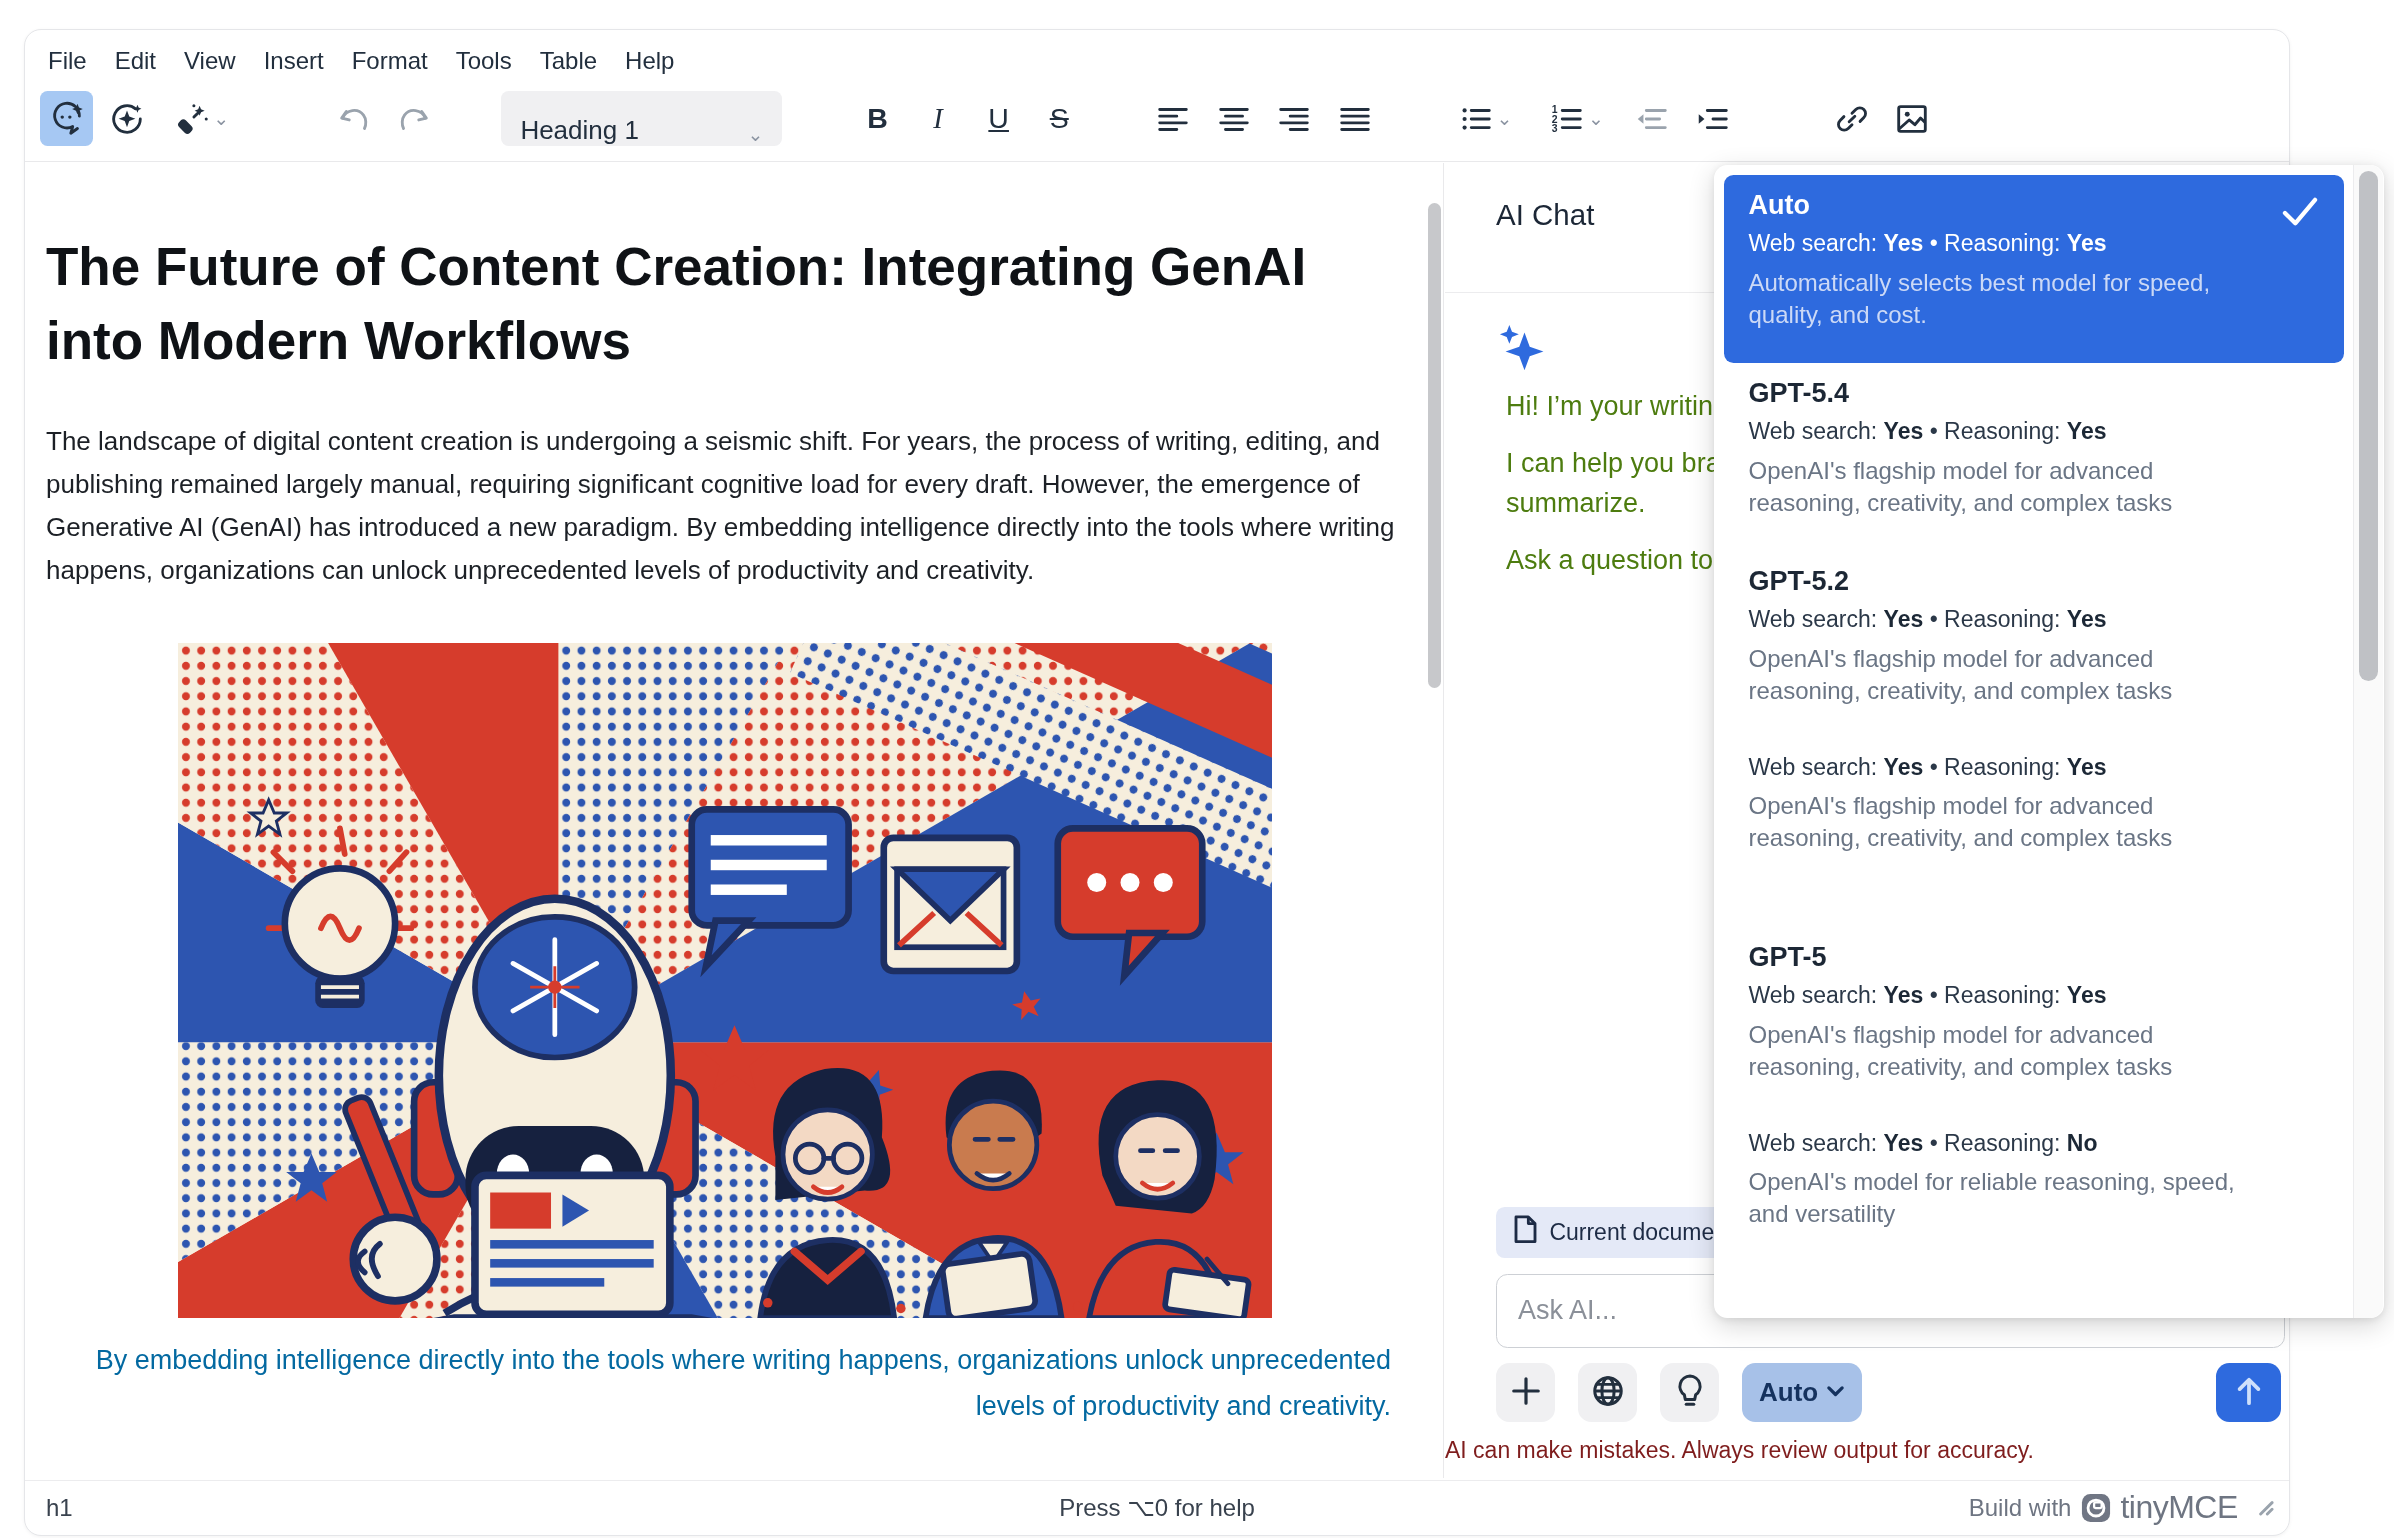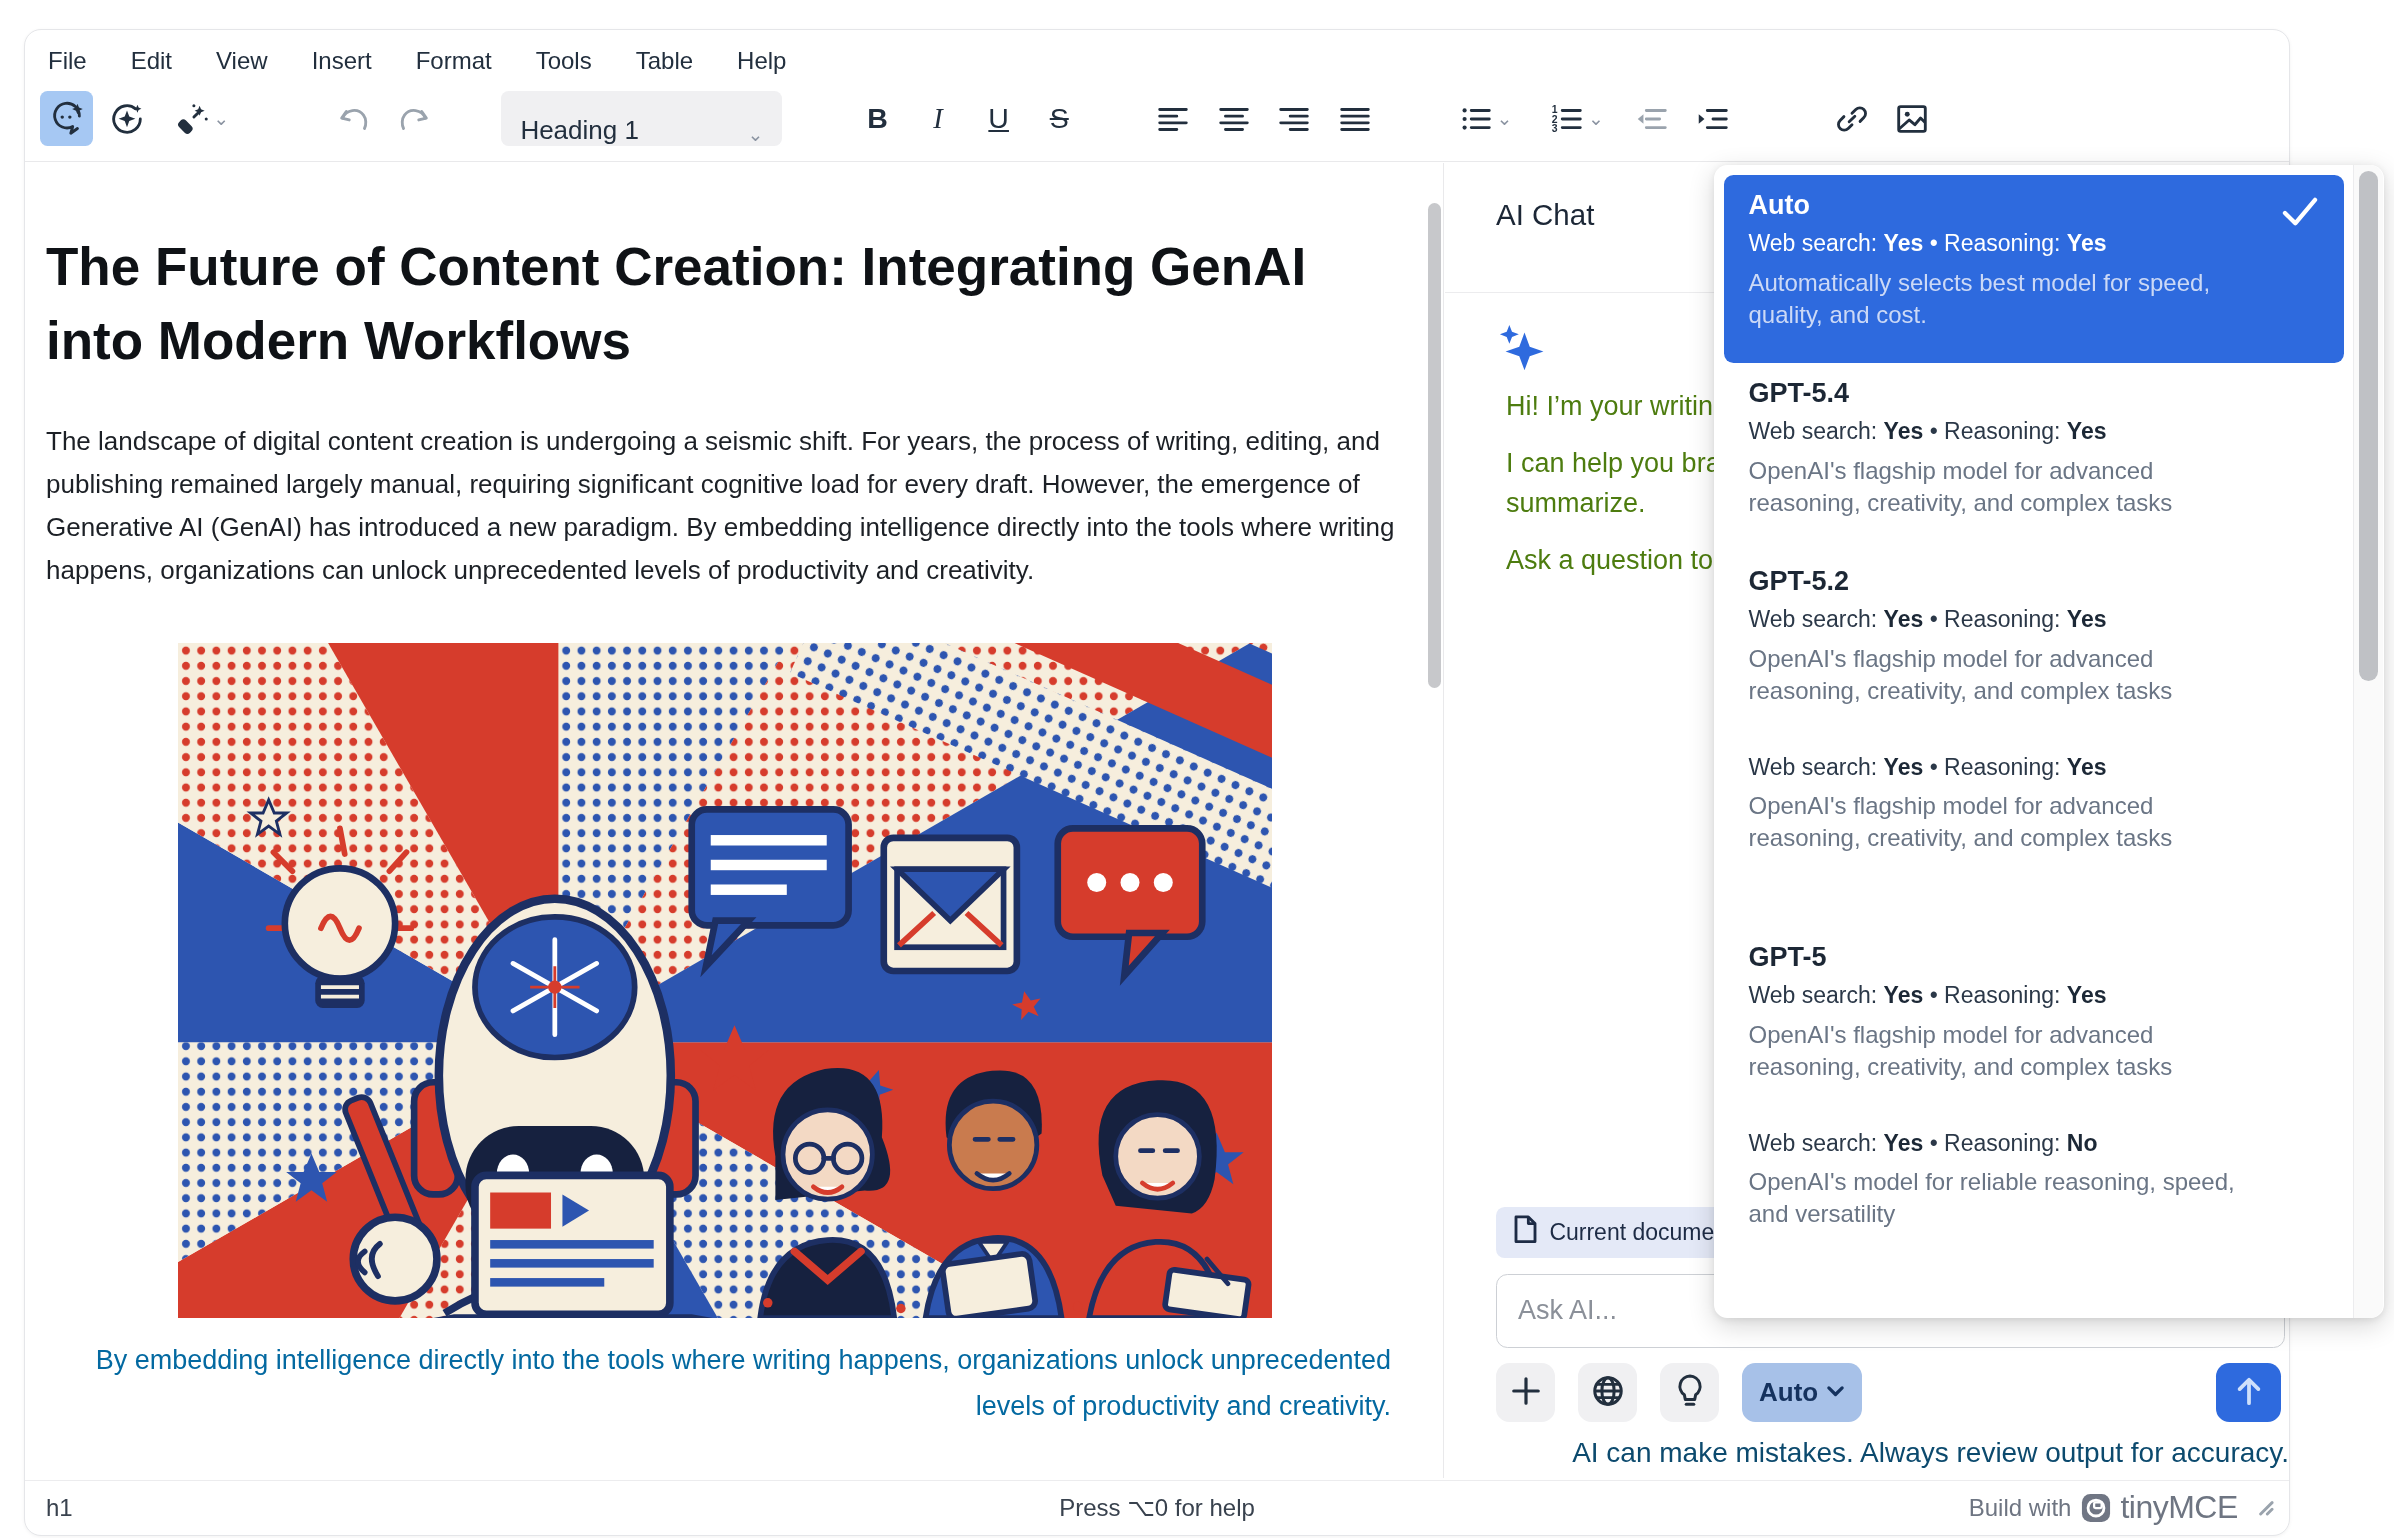--- a/index.html
+++ b/index.html
@@ -3,21 +3,21 @@
 <meta charset="utf-8">
 <style>
   html,body{margin:0;padding:0;background:#fff;}
   .screen{position:relative;width:2395px;height:1539px;background:#ffffff;
     font-family:"Liberation Sans","DejaVu Sans",sans-serif;color:#222f3e;overflow:hidden;}
   
   .win{position:absolute;left:24px;top:28.5px;width:2264px;height:1505px;background:#fff;
     border:1.9px solid #e5e6e9;border-radius:17px;box-shadow:0 1px 3.8px rgba(0,0,0,.05);overflow:hidden;}
   
   .menubar{position:absolute;left:0;top:9.5px;width:100%;height:44px;display:flex;align-items:center;
-    padding-left:23px;gap:44px;font-size:24px;color:#222f3e;}
+    padding-left:23px;gap:28px;font-size:24px;color:#222f3e;}
   .menu-item{cursor:default;}
   
   .toolbar{position:absolute;left:0;top:55px;height:68px;width:100%;display:flex;align-items:center;padding-left:15px;}
   .tbtn{height:55px;min-width:53px;border-radius:7.6px;display:flex;align-items:center;justify-content:center;flex:0 0 auto;}
   .tbtn svg{display:block;}
   .tbtn.sel{background:#a6c8f3;}
   .tglyph{font-size:28.5px;font-weight:bold;color:#222f3e;}
   .chev{font-size:19px;color:#8a93a1;margin-left:1.9px;}
   .headsel{height:55px;width:243px;background:#f0f0f2;border-radius:7.6px;display:flex;align-items:flex-end;
     padding:0 19px;font-size:26px;color:#222f3e;justify-content:space-between;margin:0 7.6px;}
@@ -44,21 +44,21 @@
     display:flex;align-items:center;gap:11.4px;padding:0 17px;font-size:23px;color:#1d2b45;}
   .ask-input{position:absolute;left:51px;top:1111px;width:789px;height:74px;border:1.9px solid #cdd0d5;border-radius:11.4px;
     box-sizing:border-box;font-size:27px;color:#24324a;padding:0 21px;font-family:inherit;background:#fff;outline:none;}
   .ask-input::placeholder{color:#8b9099;}
   .sqbtn{position:absolute;top:1200px;width:59px;height:59px;border-radius:13.3px;background:#f0f0f2;
     display:flex;align-items:center;justify-content:center;}
   .autochip{position:absolute;left:297px;top:1200px;height:59px;border-radius:13.3px;background:#a7c1e8;
     display:flex;align-items:center;gap:7.6px;padding:0 17px;font-size:26px;font-weight:bold;color:#15325e;}
   .sendbtn{position:absolute;left:771px;top:1200px;width:65px;height:59px;border-radius:13.3px;background:#2e6ade;
     display:flex;align-items:center;justify-content:center;}
-  .disclaimer{position:absolute;left:0;top:1274px;width:100%;text-align:right;font-size:28px;color:#0c4a6e;}
+  .disclaimer{position:absolute;left:0;top:1274px;width:100%;text-align:left;font-size:23px;color:#7f1d1d;}
   
   .statusbar{position:absolute;left:0;top:1450px;width:100%;height:54px;border-top:1.9px solid #ececee;
     display:flex;align-items:center;font-size:24px;color:#39424e;}
   .sb-left{position:absolute;left:21px;}
   .sb-center{position:absolute;left:0;width:100%;text-align:center;}
   .sb-right{position:absolute;right:15px;display:flex;align-items:center;gap:9.5px;color:#6e7582;}
   .sb-brandname{font-weight:normal;font-size:32px;color:#6e7582;letter-spacing:-0.5px;}
   
   .dropdown{position:absolute;left:1714px;top:165px;width:670px;height:1153px;background:#fff;border-radius:13.3px;
     box-shadow:0 7.6px 27px rgba(0,0,0,.16),0 1.9px 7.6px rgba(0,0,0,.08);z-index:20;display:flex;}

